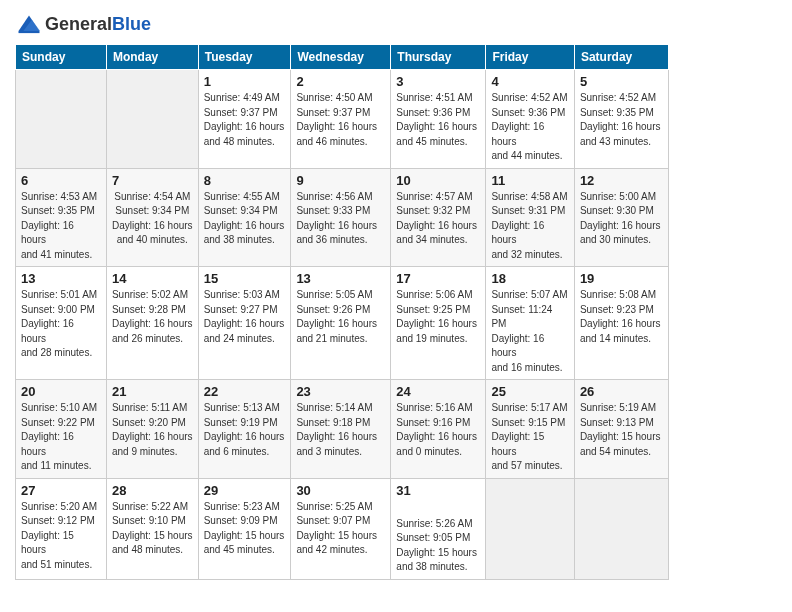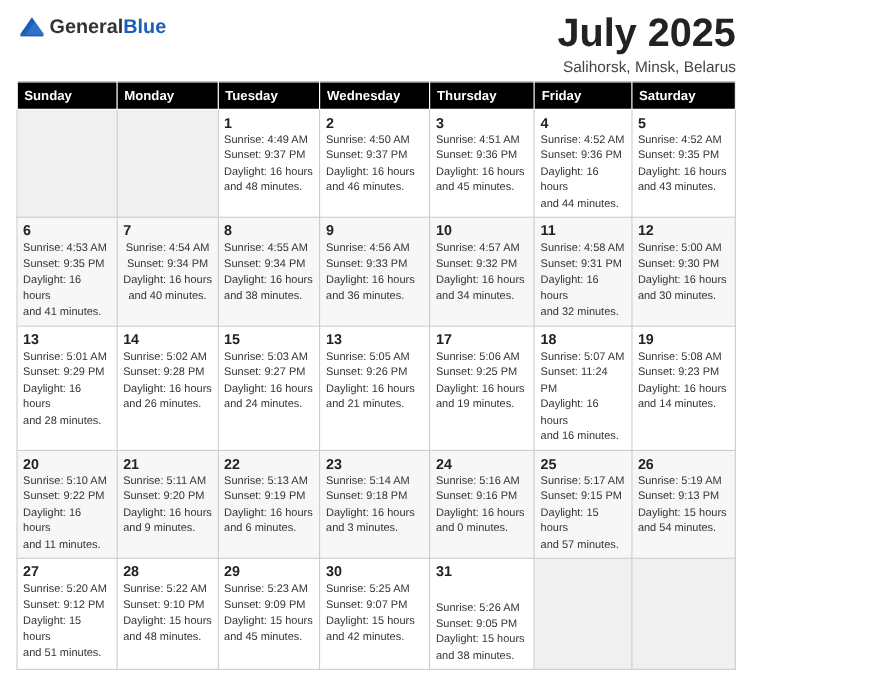--- a/index.html
+++ b/index.html
@@ -54,21 +54,21 @@
       font-size: 14px;
       color: #444;
       margin-top: 2px;
     }
     .calendar {
       width: 100%;
       border-collapse: collapse;
       font-size: 10.5px;
     }
     .calendar th {
-      background: #000000;
+      background: #0369a1;
       color: #fff;
       text-align: left;
       padding: 5px 6px;
       font-size: 12px;
       font-weight: bold;
       border: 1px solid #fff;
     }
     .calendar td {
       border: 1px solid #ccc;
       vertical-align: top;
@@ -107,24 +107,20 @@
         <polygon points="5,30 20,8 35,30" fill="#1a5eb8"></polygon>
         <polygon points="12,30 24,14 36,30" fill="#3a7fd4" opacity="0.6"></polygon>
         <rect x="5" y="30" width="30" height="3" fill="#1a5eb8"></rect>
       </svg>
       <div>
         <span class="logo-text">
           <span class="logo-general">General</span><span class="logo-blue">Blue</span>
         </span>
       </div>
     </div>
-    <div class="title-block">
-      <div class="month-title">July 2025</div>
-      <div class="location-title">Salihorsk, Minsk, Belarus</div>
-    </div>
   </div>
 
   <table class="calendar">
     <thead>
       <tr>
       <th>Sunday</th>
           <th>Monday</th>
           <th>Tuesday</th>
           <th>Wednesday</th>
           <th>Thursday</th>
@@ -220,21 +216,21 @@
             <div class="day-info" style="white-space: pre-line;">Sunrise: 5:00 AM
 Sunset: 9:30 PM
 Daylight: 16 hours
 and 30 minutes.</div>
           </td>
         </tr>
         <tr>
           <td>
             <span class="day-num">13</span>
             <div class="day-info" style="white-space: pre-line;">Sunrise: 5:01 AM
-Sunset: 9:29 PM
+Sunset: 9:00 PM
 Daylight: 16 hours
 and 28 minutes.</div>
           </td>
           <td>
             <span class="day-num">14</span>
             <div class="day-info" style="white-space: pre-line;">Sunrise: 5:02 AM
 Sunset: 9:28 PM
 Daylight: 16 hours
 and 26 minutes.</div>
           </td>

